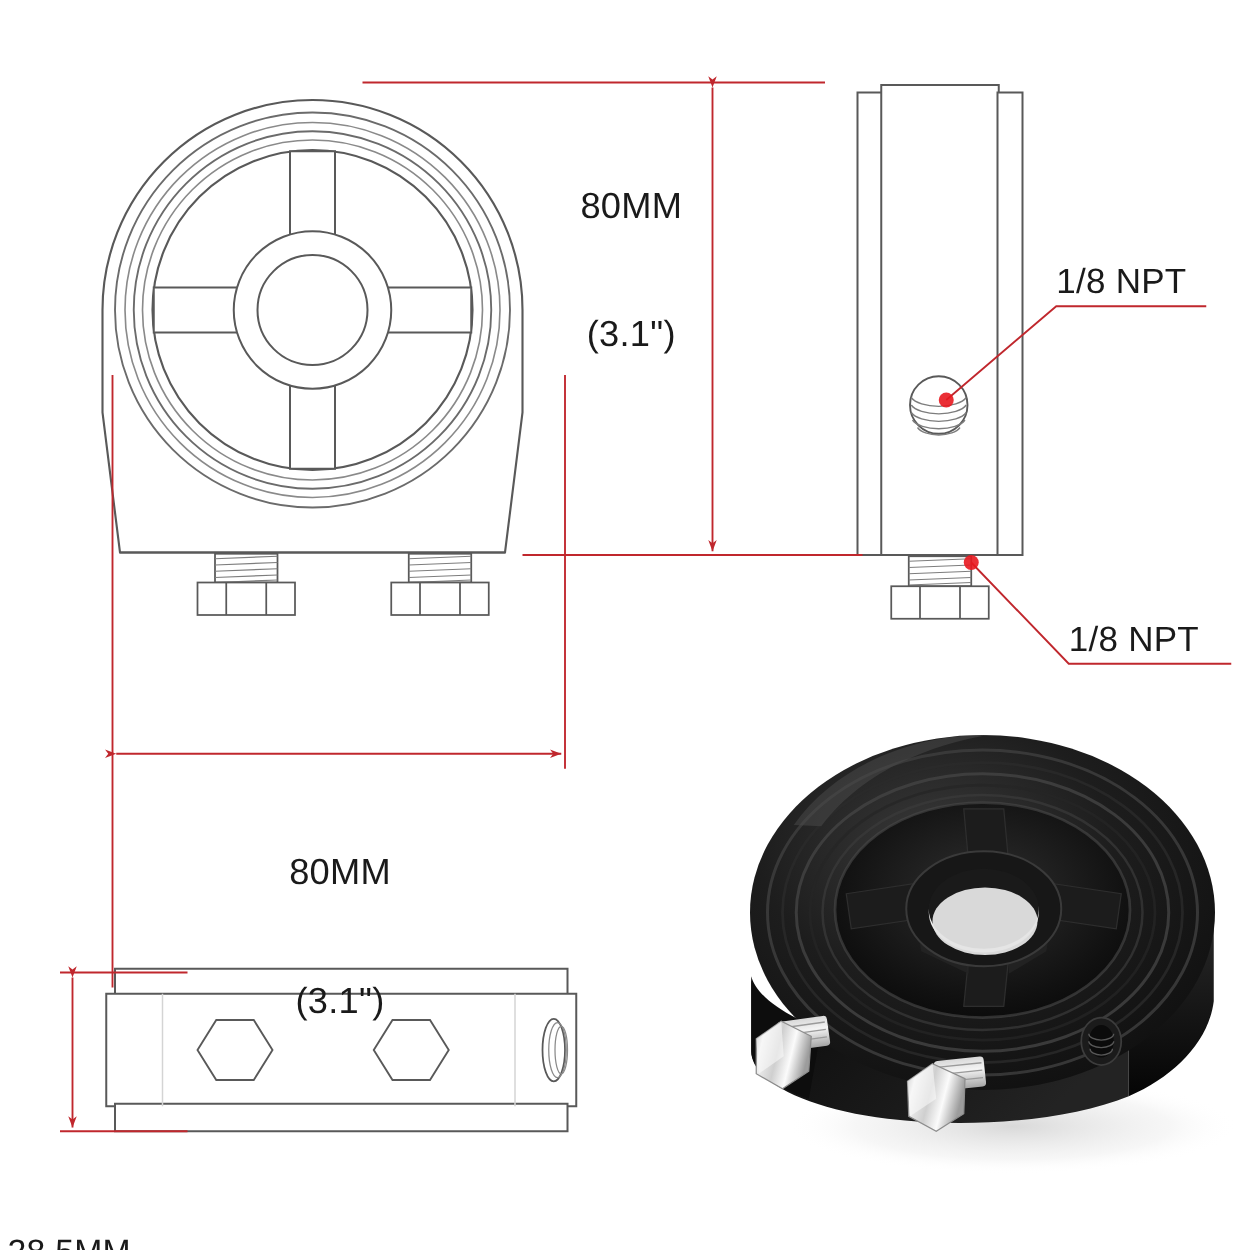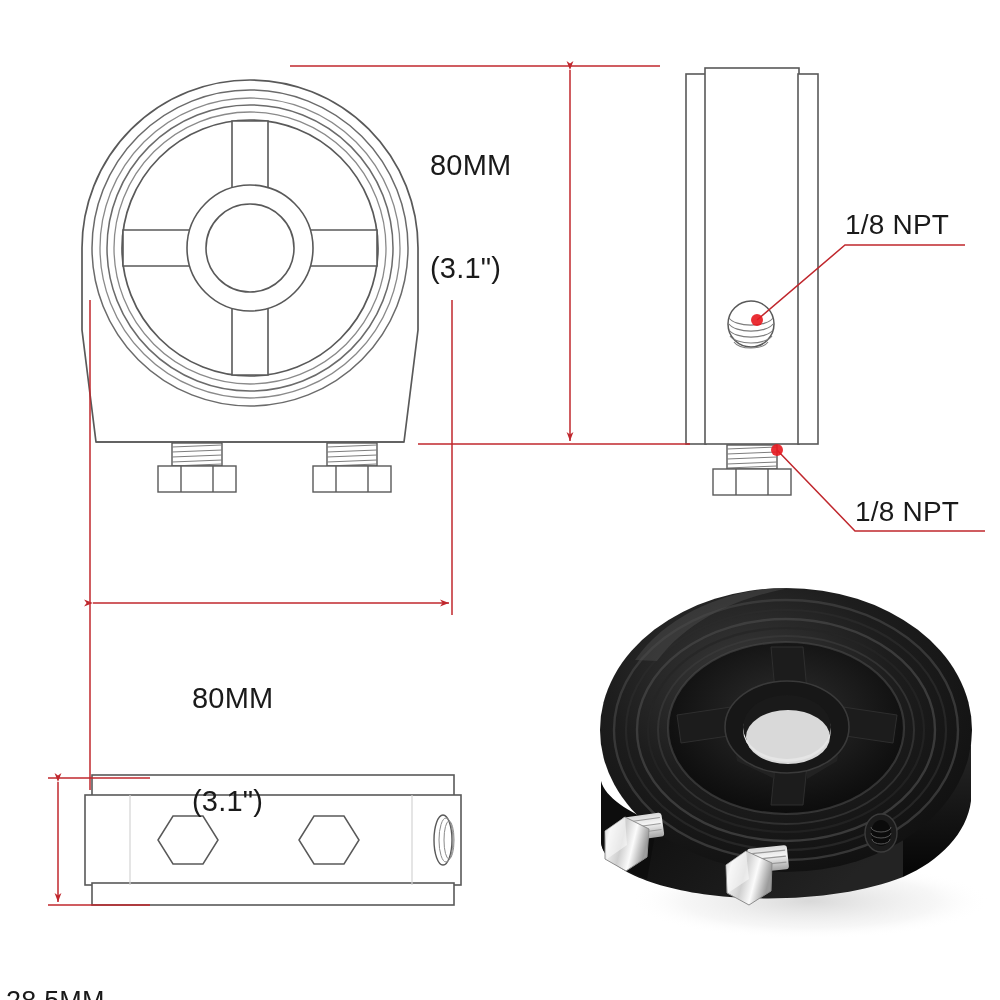--- a/index.html
+++ b/index.html
@@ -20,21 +20,21 @@
     background: #ffffff;
   }
   #drawing {
     position: absolute;
     left: 0; top: 0;
     width: 1000px; height: 1000px;
   }
   .dim-label {
     position: absolute;
     color: #1a1a1a;
-    text-align: left;
+    text-align: center;
     line-height: 1.18;
     white-space: pre;
     letter-spacing: 0.2px;
   }
   .dim-label .l1 { display: block; }
   .dim-label .l2 { display: block; }
 
   #lbl-height {
     left: 430px; top: 80px;
     width: 150px;

